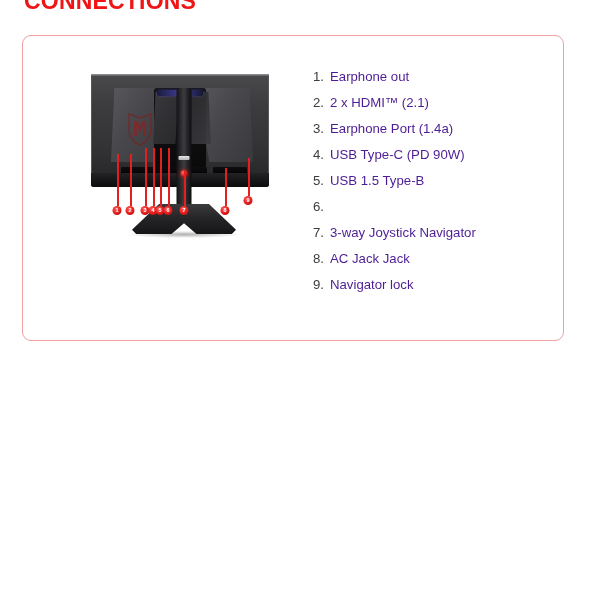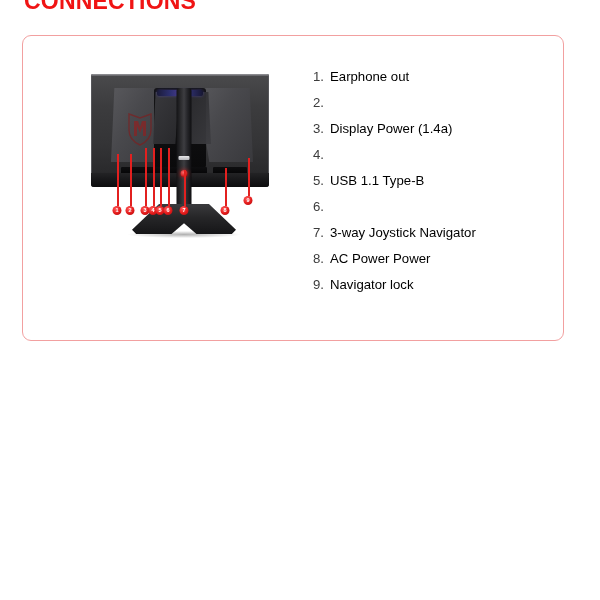--- a/index.html
+++ b/index.html
@@ -268,21 +268,21 @@
     color: #3c3c3c;
     white-space: nowrap;
   }
   .list li .num {
     display: inline-block;
     width: 17px;
     flex: 0 0 17px;
     color: #3c3c3c;
   }
   .list li .txt {
-    color: #000000;
+    color: #4c1d95;
   }
 </style>
 </head>
 <body>
 
 <h1 class="section-title">CONNECTIONS</h1>
 
 <div class="card">
   <div class="card-inner">
 
@@ -353,42 +353,44 @@
         </div>
     </div>
 
     <ol class="list" id="connections-list">
         <li>
           <span class="num">1.</span>
           <span class="txt">Earphone out</span>
         </li>
         <li>
           <span class="num">2.</span>
+          <span class="txt">2 x HDMI™ (2.1)</span>
         </li>
         <li>
           <span class="num">3.</span>
-          <span class="txt">Display Power (1.4a)</span>
+          <span class="txt">Earphone Port (1.4a)</span>
         </li>
         <li>
           <span class="num">4.</span>
+          <span class="txt">USB Type-C (PD 90W)</span>
         </li>
         <li>
           <span class="num">5.</span>
-          <span class="txt">USB 1.1 Type-B</span>
+          <span class="txt">USB 1.5 Type-B</span>
         </li>
         <li>
           <span class="num">6.</span>
         </li>
         <li>
           <span class="num">7.</span>
           <span class="txt">3-way Joystick Navigator</span>
         </li>
         <li>
           <span class="num">8.</span>
-          <span class="txt">AC Power Power</span>
+          <span class="txt">AC Jack Jack</span>
         </li>
         <li>
           <span class="num">9.</span>
           <span class="txt">Navigator lock</span>
         </li>
       </ol>
 
   </div>
 </div>
 

